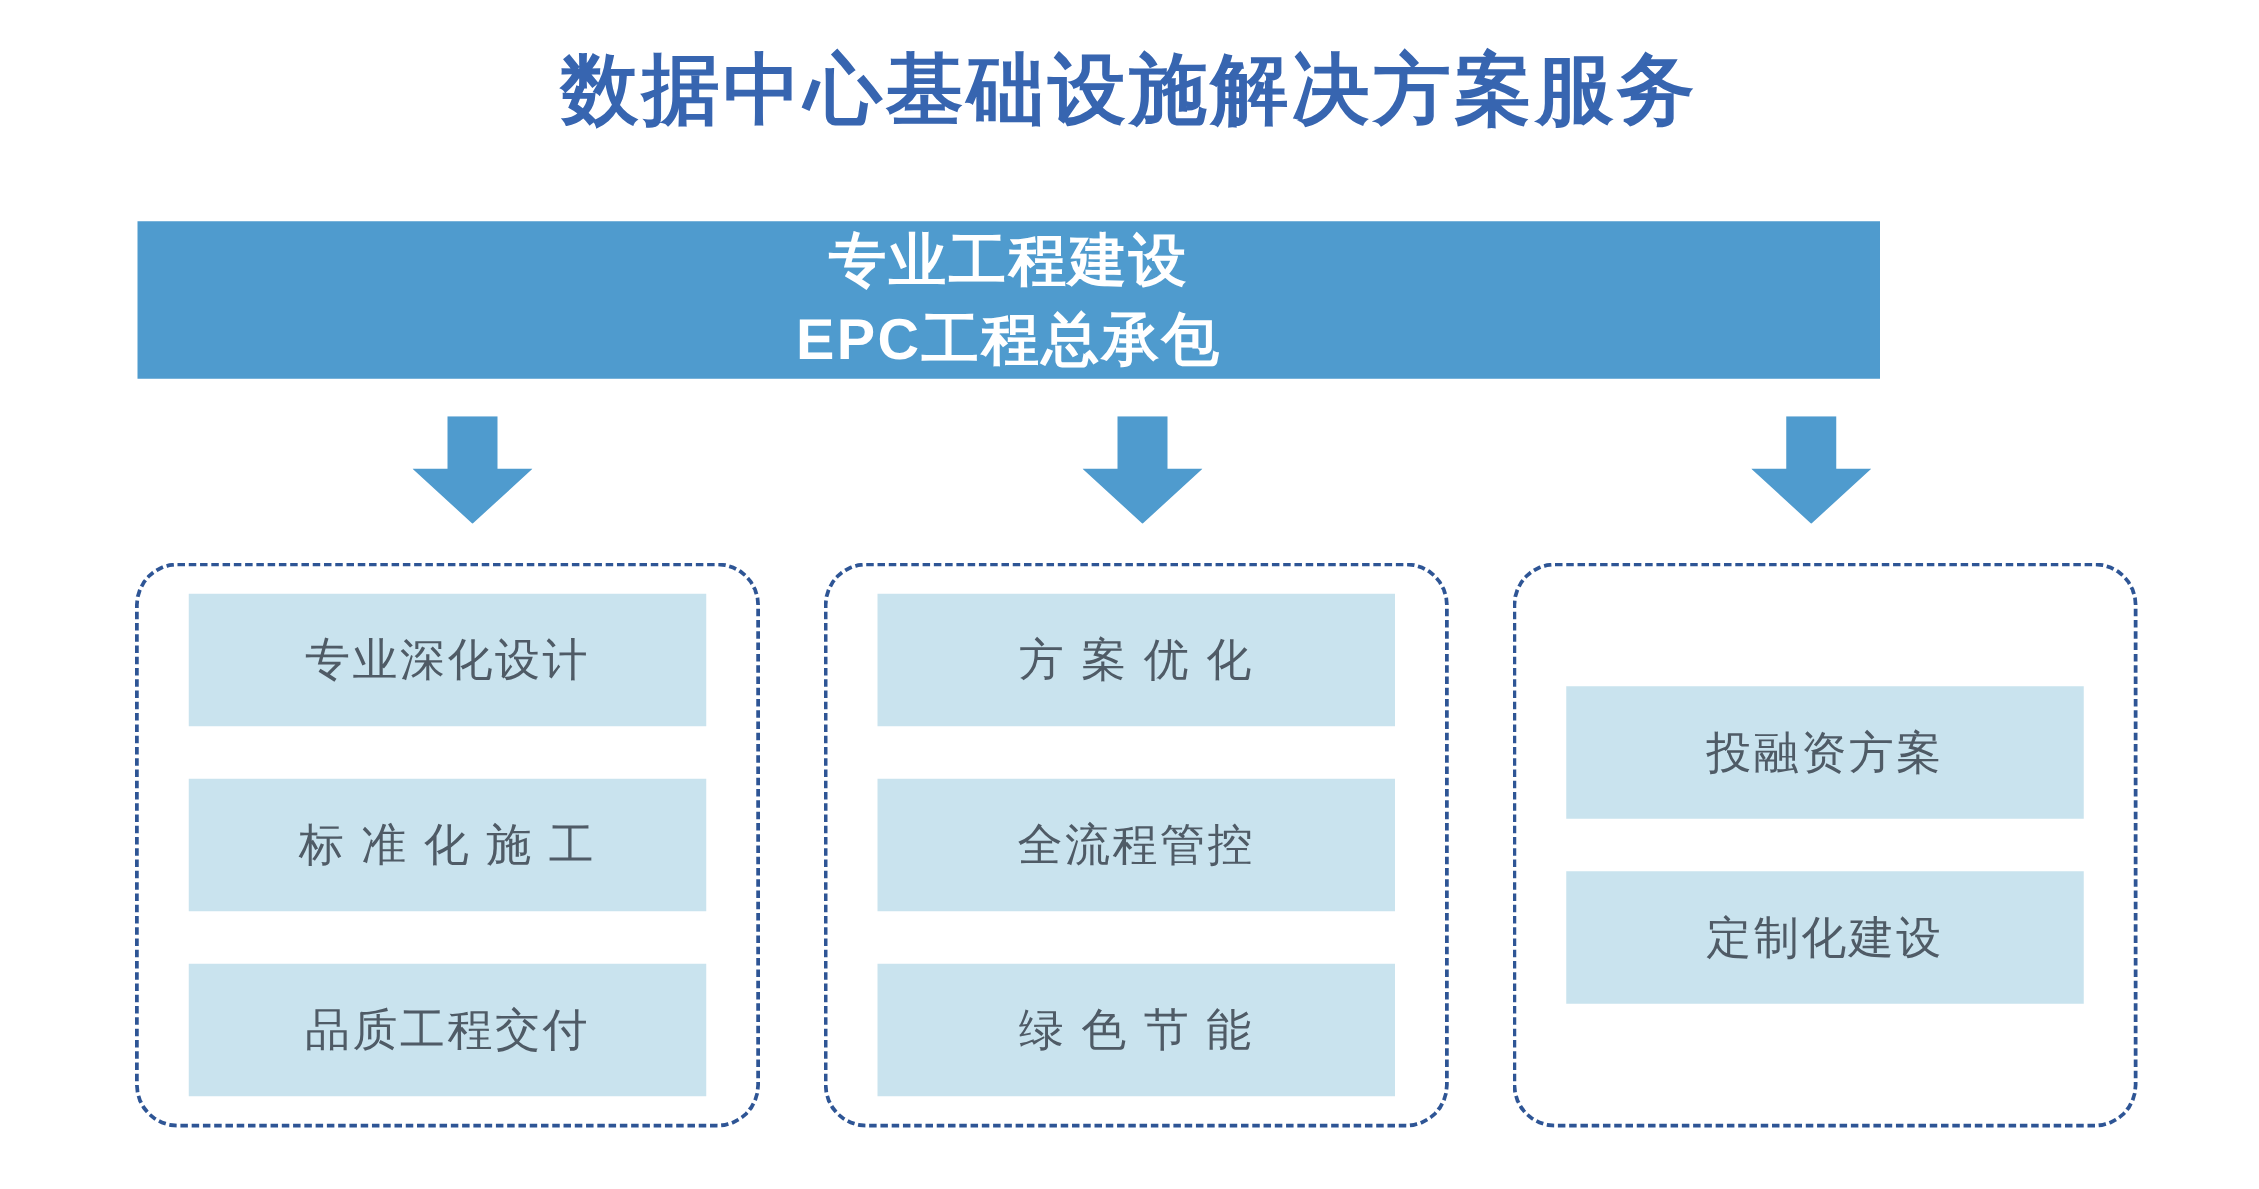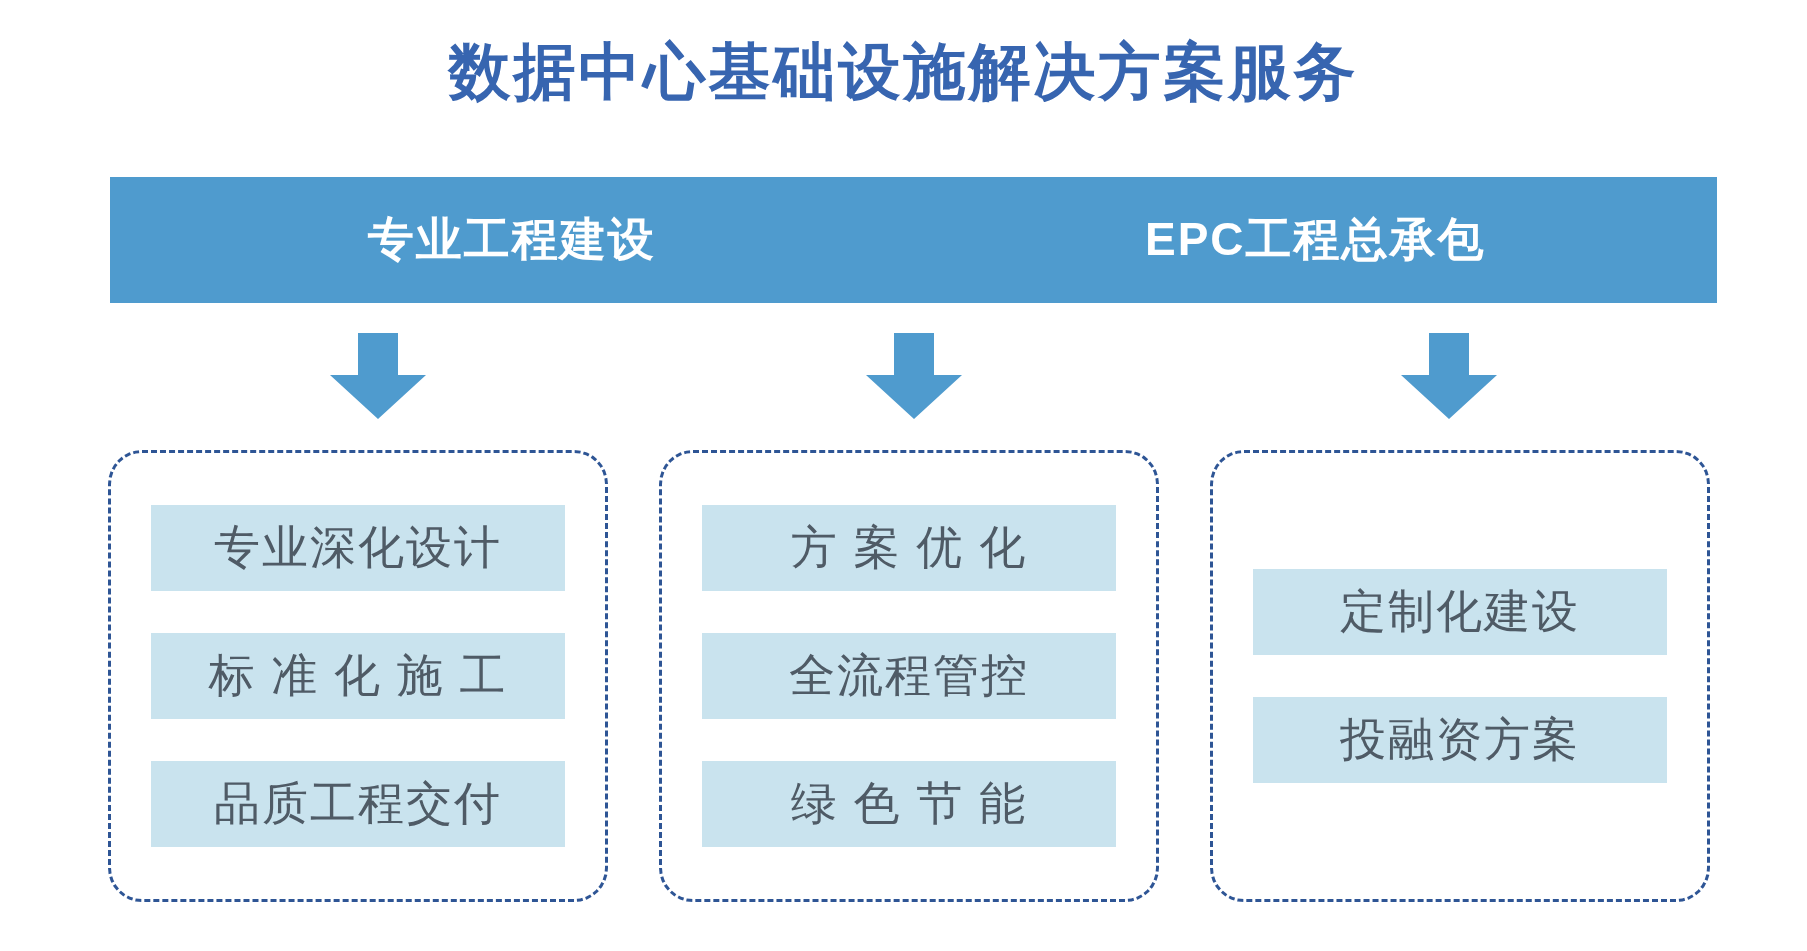--- a/index.html
+++ b/index.html
@@ -31,24 +31,25 @@
     font-size: 62px;
     font-weight: bold;
     color: var(--title-blue, #3765B0);
     letter-spacing: 3px;
   }
 
   .header-bar {
     position: absolute;
     left: 110px;
     top: 177px;
-    width: 1607px;
+    width: 1394px;
     height: 126px;
     background: var(--bar-blue, #4F9BCE);
     display: flex;
+    flex-direction: column;
   }
   .header-cell {
     flex: 1;
     display: flex;
     align-items: center;
     justify-content: center;
     color: #ffffff;
     font-size: 46px;
     font-weight: bold;
     letter-spacing: 2px;
@@ -83,26 +84,26 @@
     border-radius: 34px;
     display: flex;
     flex-direction: column;
     justify-content: center;
     align-items: center;
     gap: 42px;
     background: transparent;
   }
   .service-item {
     width: 84%;
-    height: 86px;
+    height: 106px;
     background: var(--item-bg, #C9E3EE);
     display: flex;
     align-items: center;
     justify-content: center;
-    font-size: 46px;
+    font-size: 36px;
     color: var(--item-text, #4F5B66);
     letter-spacing: 2px;
     white-space: nowrap;
   }
 </style>
 </head>
 <body>
 
 <div class="stage">
 
@@ -139,18 +140,18 @@
       <div class="service-item">品质工程交付</div>
     </div>
 
     <div class="dash-box">
       <div class="service-item">方 案 优 化</div>
       <div class="service-item">全流程管控</div>
       <div class="service-item">绿 色 节 能</div>
     </div>
 
     <div class="dash-box">
+      <div class="service-item">投融资方案</div>
       <div class="service-item">定制化建设</div>
-      <div class="service-item">投融资方案</div>
     </div>
 
   </div>
 </div>
 
 </body></html>

